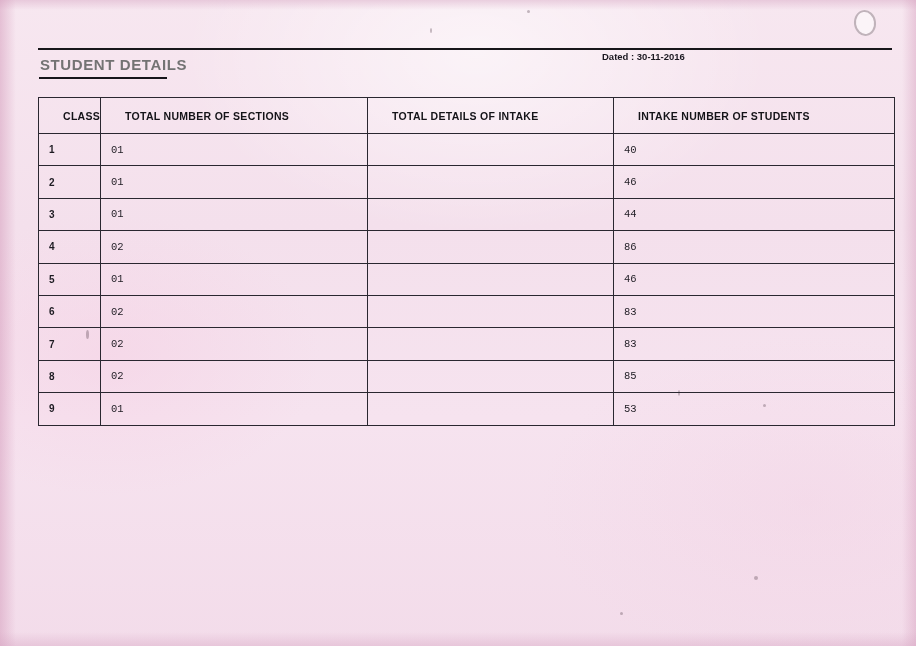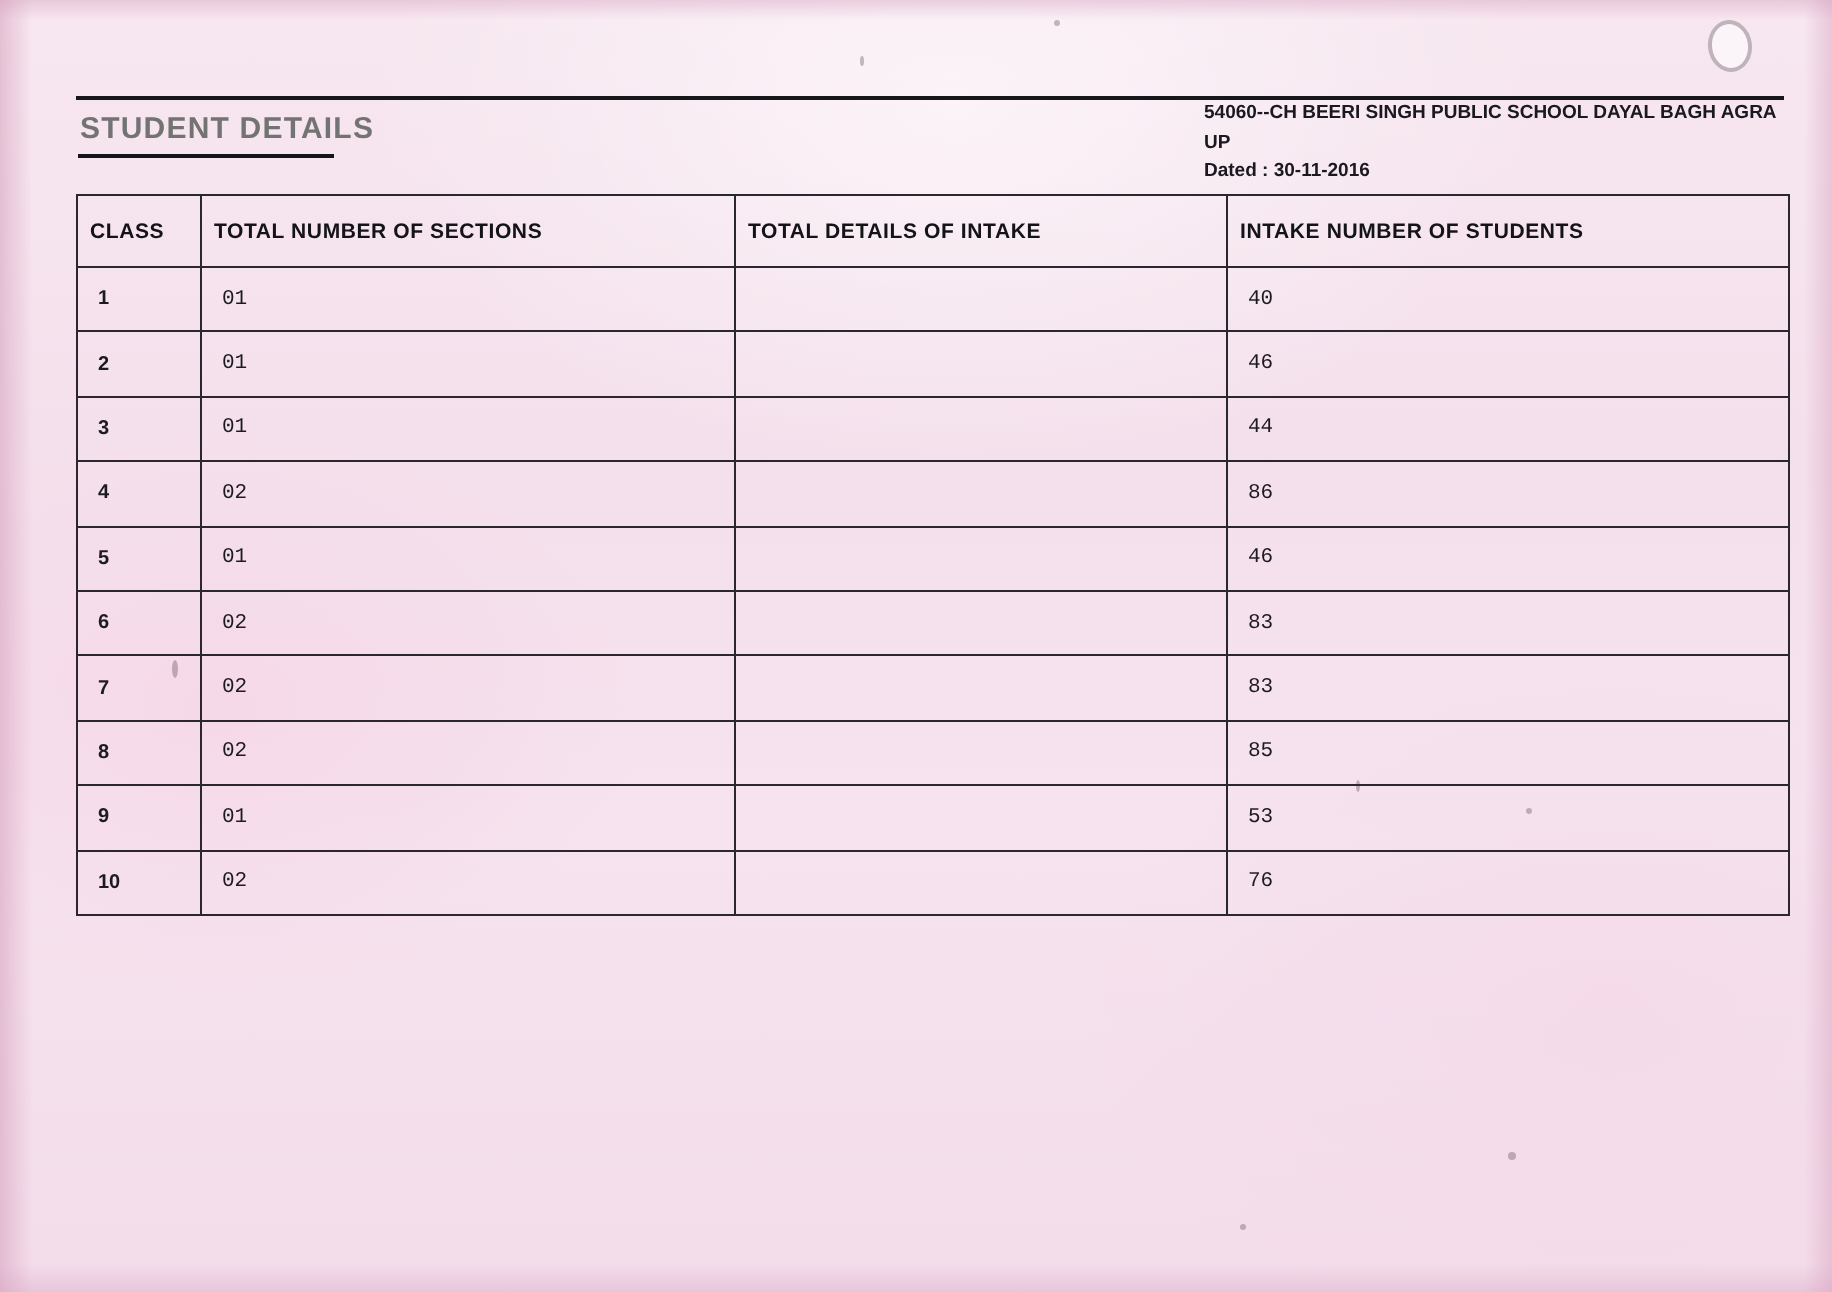--- a/index.html
+++ b/index.html
@@ -121,21 +121,21 @@
     border: 1px solid #2a2730;
     padding: 0;
     vertical-align: middle;
   }
   table.details th {
     height: 35px;
     font-size: 10.5px;
     font-weight: bold;
     color: #141318;
     text-align: left;
-    padding-left: 6px;
+    padding-left: 24px;
     letter-spacing: 0.3px;
   }
   table.details td {
     height: 31.4px;
     font-size: 10.5px;
     color: #1d1b22;
     padding-left: 10px;
   }
   table.details td.cls {
     font-weight: bold;
@@ -168,21 +168,20 @@
   <div class="speck" style="left:678px; top:390px; width:2px; height:6px;"></div>
   <div class="speck" style="left:86px; top:330px; width:3px; height:9px;"></div>
 </div>
 
 <div class="header-rule"></div>
 
 <div class="title">STUDENT DETAILS</div>
 <div class="title-underline"></div>
 
 <div class="meta">
-  <div>54060--CH BEERI SINGH PUBLIC SCHOOL DAYAL BAGH AGRA UP</div>
   <div>Dated : 30-11-2016</div>
 </div>
 
 <div class="table-wrap">
   <table class="details">
     <colgroup>
       <col class="col-class">
       <col class="col-sections">
       <col class="col-intake">
       <col class="col-students">
@@ -243,21 +242,15 @@
           <td class="num">02</td>
           <td class="num"></td>
           <td class="num">85</td>
         </tr>
         <tr>
           <td class="cls">9</td>
           <td class="num">01</td>
           <td class="num"></td>
           <td class="num">53</td>
         </tr>
-        <tr>
-          <td class="cls">10</td>
-          <td class="num">02</td>
-          <td class="num"></td>
-          <td class="num">76</td>
-        </tr>
       </tbody>
   </table>
 </div>
 
 </body></html>

